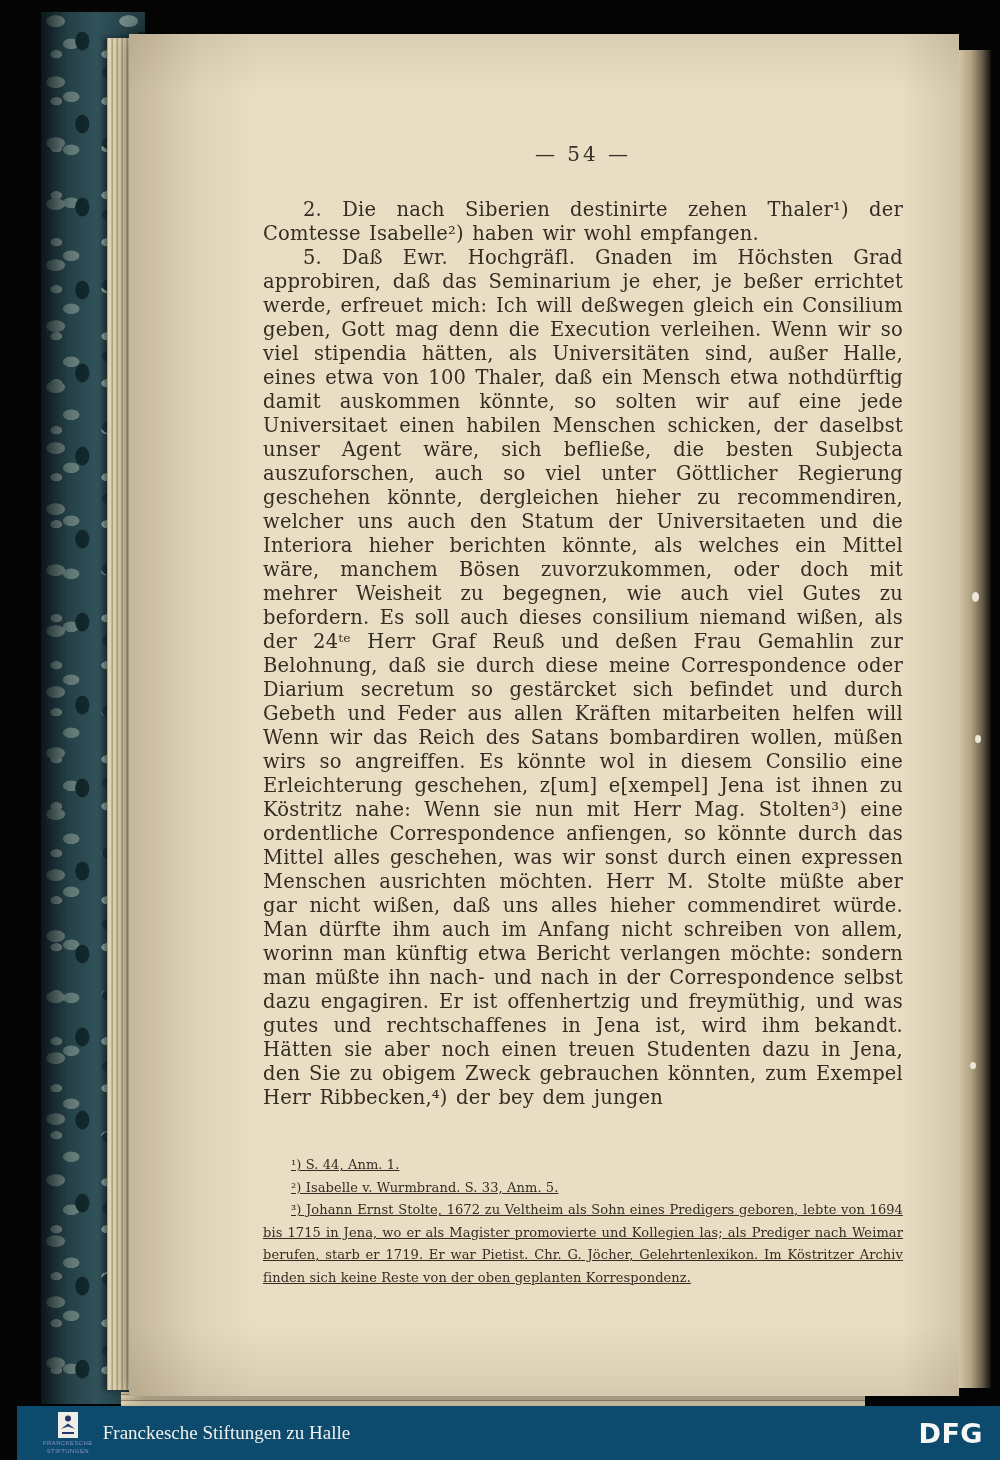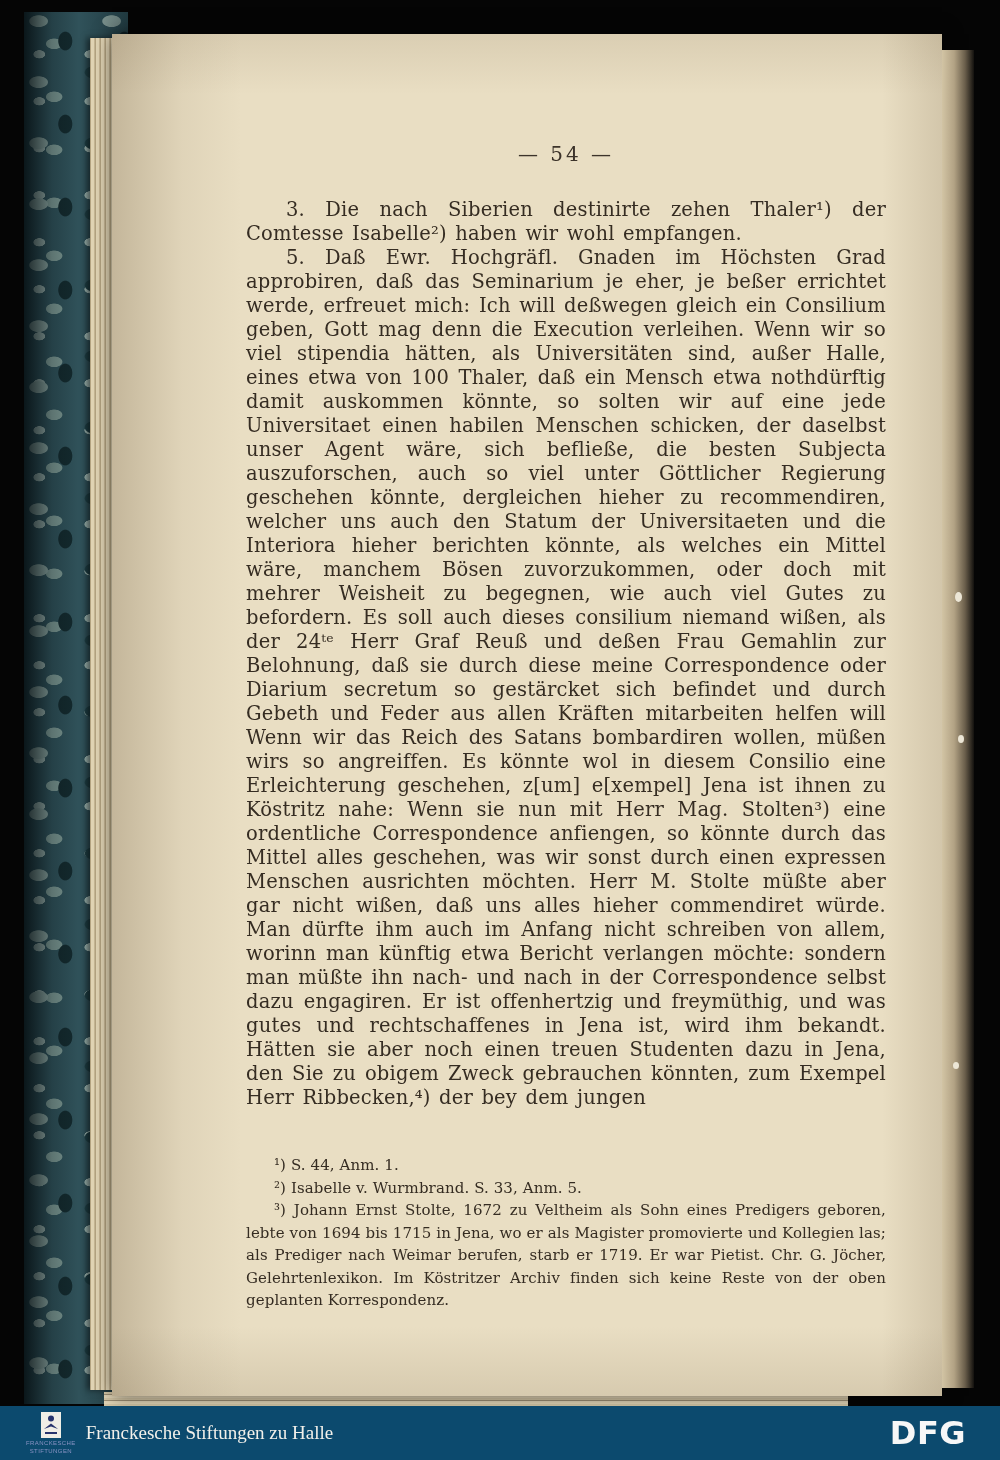--- a/index.html
+++ b/index.html
@@ -2,21 +2,21 @@
 <html><head>
 <meta charset="utf-8">
 <style>
   html, body {
     margin: 0; padding: 0;
     width: 1000px; height: 1460px;
     background: #050505;
     overflow: hidden;
     font-family: "DejaVu Serif", serif;
   }
-  .scan { position: relative; width: 912px; height: 1460px; }
+  .scan { position: relative; width: 912px; height: 1460px; margin-left: 17px; }
 
   
   .cover {
     position: absolute; left: 24px; top: 12px; width: 104px; height: 1392px;
     background-color: #30525a;
     background-image:
       radial-gradient(ellipse 16px 10px at 20% 15%, #8fa9a4 0 55%, rgba(143,169,164,0) 62%),
       radial-gradient(ellipse 12px 16px at 70% 35%, #142a2e 0 55%, rgba(20,42,46,0) 62%),
       radial-gradient(ellipse 14px 9px at 45% 60%, #7b9792 0 55%, rgba(123,151,146,0) 62%),
       radial-gradient(ellipse 18px 11px at 80% 85%, #1f3f45 0 55%, rgba(31,63,69,0) 62%),
@@ -82,22 +82,23 @@
     margin: 0;
     text-align: justify;
     text-indent: 40px;
     font-size: 19.5px;
     line-height: 24px;
     letter-spacing: 0.2px;
     word-spacing: 2px;
   }
   .footnotes {
     margin-top: 44px;
-    font-size: 15px;
+    font-size: 13px;
     line-height: 22.5px;
+    text-decoration: underline;
   }
   .footnotes .footnote {
     margin: 0;
     text-align: justify;
     text-indent: 28px;
     letter-spacing: 0.1px;
   }
 
   
   .footer {
@@ -116,40 +117,40 @@
   }
   .footer-title {
     color: #f2f0ea;
     font-size: 19px;
     font-family: "Liberation Serif", serif;
   }
   .dfg {
     color: #f7f7f7;
     font-family: "DejaVu Sans", sans-serif;
     font-weight: bold;
-    font-size: 32px;
+    font-size: 27px;
     letter-spacing: 0.5px;
   }
 </style>
 </head>
 <body>
 
 <div class="scan">
 
   <div class="cover"></div>
   <div class="page-stack-left"></div>
   <div class="page-stack-bottom"></div>
 
   <div class="page">
     <div class="page-inner">
 
       <div class="page-number">—  54  —</div>
 
       <div class="body-text">
-        <p class="para">3. Die nach Siberien destinirte zehen Thaler¹) der Comtesse Isabelle²) haben wir wohl empfangen.</p>
+        <p class="para">2. Die nach Siberien destinirte zehen Thaler¹) der Comtesse Isabelle²) haben wir wohl empfangen.</p>
         <p class="para">5. Daß Ewr. Hochgräfl. Gnaden im Höchsten Grad approbiren, daß das Seminarium je eher, je beßer errichtet werde, erfreuet mich: Ich will deßwegen gleich ein Consilium geben, Gott mag denn die Execution verleihen.  Wenn wir so viel stipendia hätten, als Universitäten sind, außer Halle, eines etwa von 100 Thaler, daß ein Mensch etwa nothdürftig damit auskommen könnte, so solten wir auf eine jede Universitaet einen habilen Menschen schicken, der daselbst unser Agent wäre, sich befließe, die besten Subjecta auszuforschen, auch so viel unter Göttlicher Regierung geschehen könnte, dergleichen hieher zu recommendiren, welcher uns auch den Statum der Universitaeten und die Interiora hieher berichten könnte, als welches ein Mittel wäre, manchem Bösen zuvorzukommen, oder doch mit mehrer Weisheit zu begegnen, wie auch viel Gutes zu befordern. Es soll auch dieses consilium niemand wißen, als der 24ᵗᵉ Herr Graf Reuß und deßen Frau Gemahlin zur Belohnung, daß sie durch diese meine Correspondence oder Diarium secretum so gestärcket sich befindet und durch Gebeth und Feder aus allen Kräften mitarbeiten helfen will Wenn wir das Reich des Satans bombardiren wollen, müßen wirs so angreiffen.  Es könnte wol in diesem Consilio eine Erleichterung geschehen, z[um] e[xempel] Jena ist ihnen zu Köstritz nahe: Wenn sie nun mit Herr Mag. Stolten³) eine ordentliche Correspondence anfiengen, so könnte durch das Mittel alles geschehen, was wir sonst durch einen expressen Menschen ausrichten möchten.  Herr M. Stolte müßte aber gar nicht wißen, daß uns alles hieher commendiret würde.  Man dürfte ihm auch im Anfang nicht schreiben von allem, worinn man künftig etwa Bericht verlangen möchte: sondern man müßte ihn nach- und nach in der Correspondence selbst dazu engagiren.  Er ist offenhertzig und freymüthig, und was gutes und rechtschaffenes in Jena ist, wird ihm bekandt.  Hätten sie aber noch einen treuen Studenten dazu in Jena, den Sie zu obigem Zweck gebrauchen könnten, zum Exempel Herr Ribbecken,⁴) der bey dem jungen</p>
       </div>
 
       <div class="footnotes">
         <p class="footnote">¹) S. 44, Anm. 1.</p>
         <p class="footnote">²) Isabelle v. Wurmbrand.  S. 33, Anm. 5.</p>
         <p class="footnote">³) Johann Ernst Stolte, 1672 zu Veltheim als Sohn eines Predigers geboren, lebte von 1694 bis 1715 in Jena, wo er als Magister promovierte und Kollegien las; als Prediger nach Weimar berufen, starb er 1719.  Er war Pietist.  Chr. G. Jöcher, Gelehrtenlexikon.  Im Köstritzer Archiv finden sich keine Reste von der oben geplanten Korrespondenz.</p>
       </div>
 
     </div>

